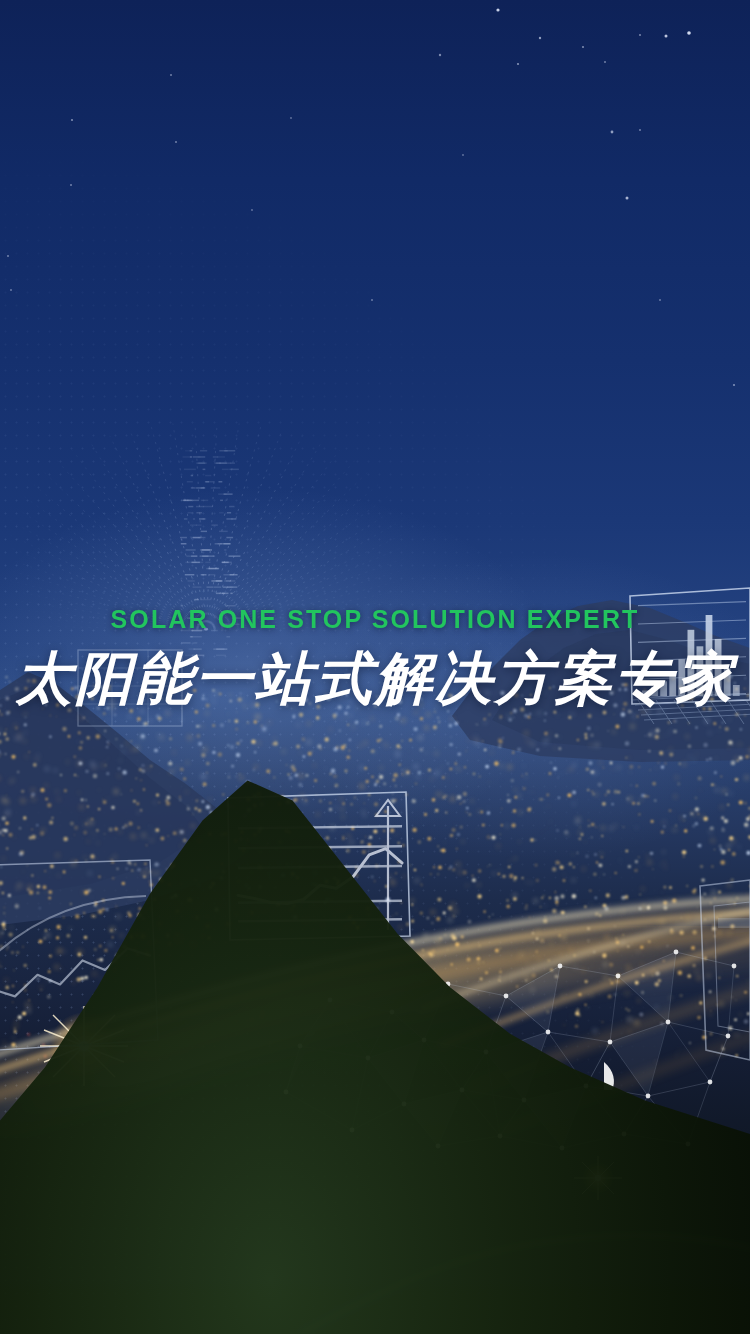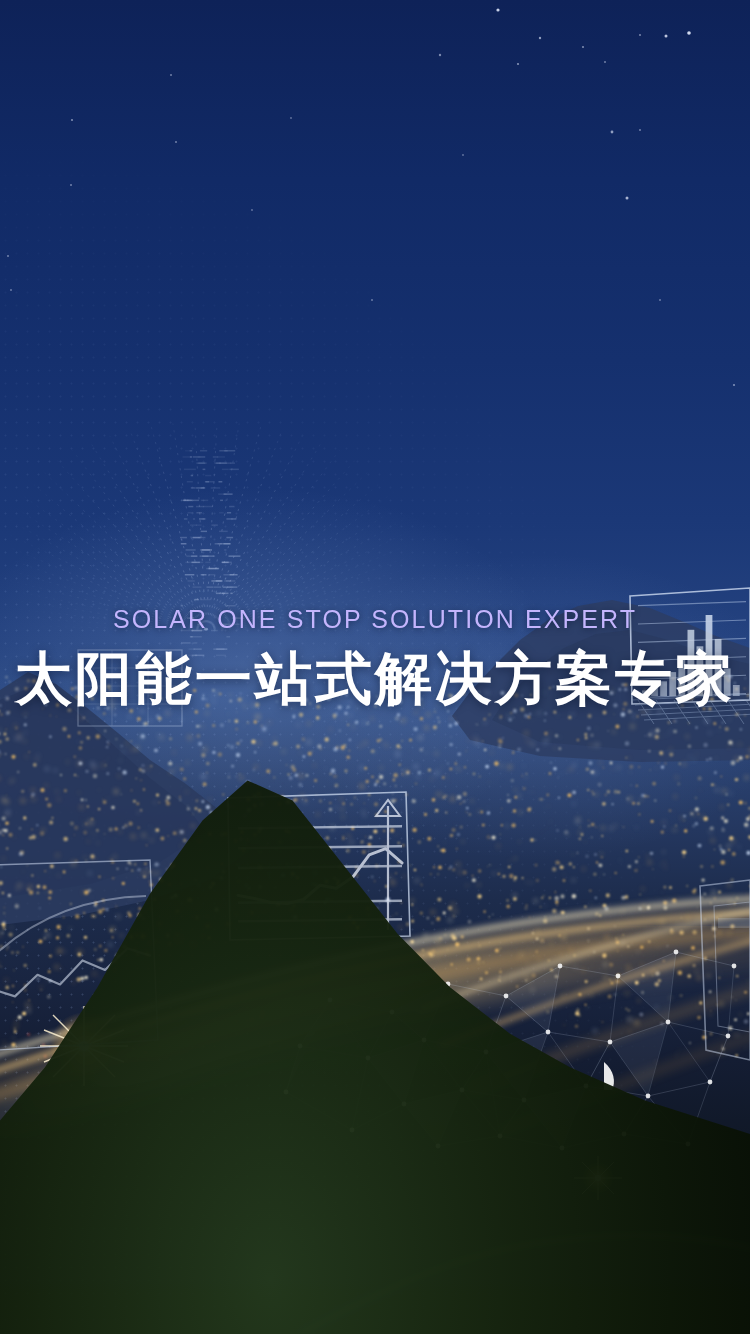--- a/index.html
+++ b/index.html
@@ -67,37 +67,38 @@
     clip-path:polygon(0% 100%, 0% 84%, 6% 80%, 13% 74%, 20% 67%, 27% 61.5%, 33% 58.5%, 39% 60%, 46% 65%, 53% 70%, 60% 74%, 68% 77.5%, 76% 80%, 86% 82.5%, 100% 85%, 100% 100%);
     opacity:.97;
   }
 
   
   #textblock{
     position:absolute;left:0;top:602px;width:750px;
     text-align:center;
   }
   #eyebrow{
-    color:#c4b5fd;
+    color:#22c55e;
     font-size:25px;
     letter-spacing:2.1px;
-    font-weight:400;
+    font-weight:700;
     line-height:34px;
     text-shadow:0 1px 6px rgba(6,16,40,.55);
     white-space:nowrap;
   }
   #headline{
     margin-top:6px;
     color:#ffffff;
     font-size:57px;
     font-weight:700;
     letter-spacing:3px;
     line-height:72px;
     text-shadow:0 2px 10px rgba(6,16,40,.5);
     white-space:nowrap;
+    font-style:italic;
   }
 </style>
 </head>
 <body>
 
 <div id="stage">
 
   <div class="layer" id="sky"></div>
   <div class="layer" id="dots"></div>
 

